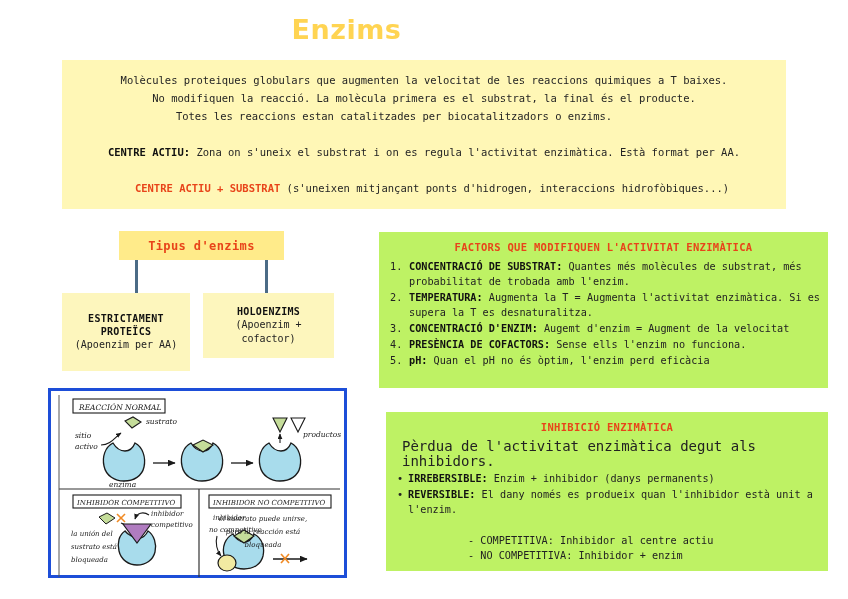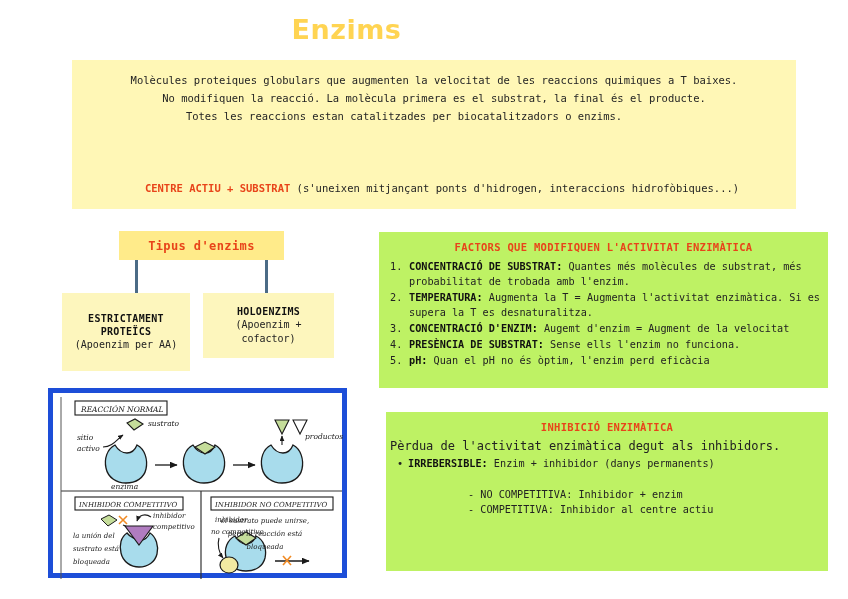--- a/index.html
+++ b/index.html
@@ -26,21 +26,21 @@
     font-family: "DejaVu Sans", "Liberation Sans", sans-serif;
     font-size: 27px;
     font-weight: bold;
     color: #ffd452;
     letter-spacing: 0.5px;
   }
 
   
   .header-panel {
     position: absolute;
-    left: 72px;
+    left: 62px;
     top: 60px;
     width: 724px;
     height: 149px;
     background: #fff7b6;
   }
   .header-line {
     text-align: center;
     font-size: 10.5px;
     line-height: 12px;
     color: #242424;
@@ -141,24 +141,24 @@
   }
   .factors-list li::before {
     content: counter(f) ".";
     position: absolute;
     left: 1px;
     top: 0;
     color: #222222;
   }
 
   .inh-intro {
-    font-size: 12px;
+    font-size: 14px;
     line-height: 15px;
     color: #222222;
-    padding: 6px 8px 0 4px;
+    padding: 6px 8px 0 16px;
   }
   .inh-list {
     list-style: none;
     margin: 2px 0 16px 0;
     padding: 0 10px 0 22px;
   }
   .inh-list li {
     position: relative;
     font-size: 10.2px;
     line-height: 15px;
@@ -180,34 +180,35 @@
   }
 
   
   .diagram {
     position: absolute;
     left: 48px;
     top: 388px;
     width: 299px;
     height: 190px;
     background: #ffffff;
-    border: 5px solid #1d4ed8;
+    border: 3px solid #1d4ed8;
     box-sizing: border-box;
   }
   .diagram svg { display: block; }
 </style>
 </head>
 <body>
 
 <div class="page-title">Enzims</div>
 
 <div class="header-panel">
   <div class="header-line hl1">Molècules proteiques globulars que augmenten la velocitat de les reaccions quimiques a T baixes.</div>
   <div class="header-line hl2">No modifiquen la reacció. La molècula primera es el substrat, la final és el producte.</div>
   <div class="header-line hl3">Totes les reaccions estan catalitzades per biocatalitzadors o enzims.</div>
+  <div class="header-line hl4"><span class="kw-bold">CENTRE ACTIU:</span><span> Zona on s'uneix el substrat i on es regula l'activitat enzimàtica. Està format per AA.</span></div>
   <div class="header-line hl5"><span class="kw-red">CENTRE ACTIU + SUBSTRAT</span><span> (s'uneixen mitjançant ponts d'hidrogen, interaccions hidrofòbiques...)</span></div>
 </div>
 
 <div class="tipus-box">
   <span class="tipus-box-label">Tipus d'enzims</span>
 </div>
 <div class="connector conn-left"></div>
 <div class="connector conn-right"></div>
 
 <div class="leaf-box leaf-left">
@@ -220,33 +221,34 @@
   <div class="leaf-title">HOLOENZIMS</div>
   <div class="leaf-sub">(Apoenzim + cofactor)</div>
 </div>
 
 <div class="panel panel-factors">
   <div class="panel-title">FACTORS QUE MODIFIQUEN L'ACTIVITAT ENZIMÀTICA</div>
   <ol class="factors-list">
     <li><span class="kw-bold">CONCENTRACIÓ DE SUBSTRAT:</span><span> Quantes més molècules de substrat, més probabilitat de trobada amb l'enzim.</span></li>
     <li><span class="kw-bold">TEMPERATURA:</span><span> Augmenta la T = Augmenta l'activitat enzimàtica. Si es supera la T es desnaturalitza.</span></li>
     <li><span class="kw-bold">CONCENTRACIÓ D'ENZIM:</span><span> Augemt d'enzim = Augment de la velocitat</span></li>
-    <li><span class="kw-bold">PRESÈNCIA DE SUBSTRAT:</span><span> Sense ells l'enzim no funciona.</span></li>
+    <li><span class="kw-bold">PRESÈNCIA DE COFACTORS:</span><span> Sense ells l'enzim no funciona.</span></li>
     <li><span class="kw-bold">pH:</span><span> Quan el pH no és òptim, l'enzim perd eficàcia</span></li>
   </ol>
 </div>
 
 <div class="panel panel-inhibicio">
   <div class="panel-title">INHIBICIÓ ENZIMÀTICA</div>
   <div class="inh-intro">Pèrdua de l'activitat enzimàtica degut als inhibidors.</div>
   <ul class="inh-list">
     <li><span class="kw-bold">IRREBERSIBLE:</span><span> Enzim + inhibidor (danys permanents)</span></li>
+    <li><span class="kw-bold">REVERSIBLE:</span><span> El dany només es produeix quan l'inhibidor està unit a l'enzim.</span></li>
   </ul>
+  <div class="inh-subline">- COMPETITIVA: Inhibidor al centre actiu</div>
   <div class="inh-subline">- NO COMPETITIVA: Inhibidor + enzim</div>
-  <div class="inh-subline">- COMPETITIVA: Inhibidor al centre actiu</div>
 </div>
 
 <div class="diagram">
   <svg width="297" height="188" viewBox="0 0 297 188" xmlns="http://www.w3.org/2000/svg">
     <defs>
       <marker id="ah" markerWidth="7" markerHeight="7" refX="5.5" refY="2.6" orient="auto">
         <path d="M0,0 L6,2.6 L0,5.2 z" fill="#1a1a1a"></path>
       </marker>
       <marker id="ahs" markerWidth="6" markerHeight="6" refX="4.6" refY="2.2" orient="auto">
         <path d="M0,0 L5,2.2 L0,4.4 z" fill="#1a1a1a"></path>

